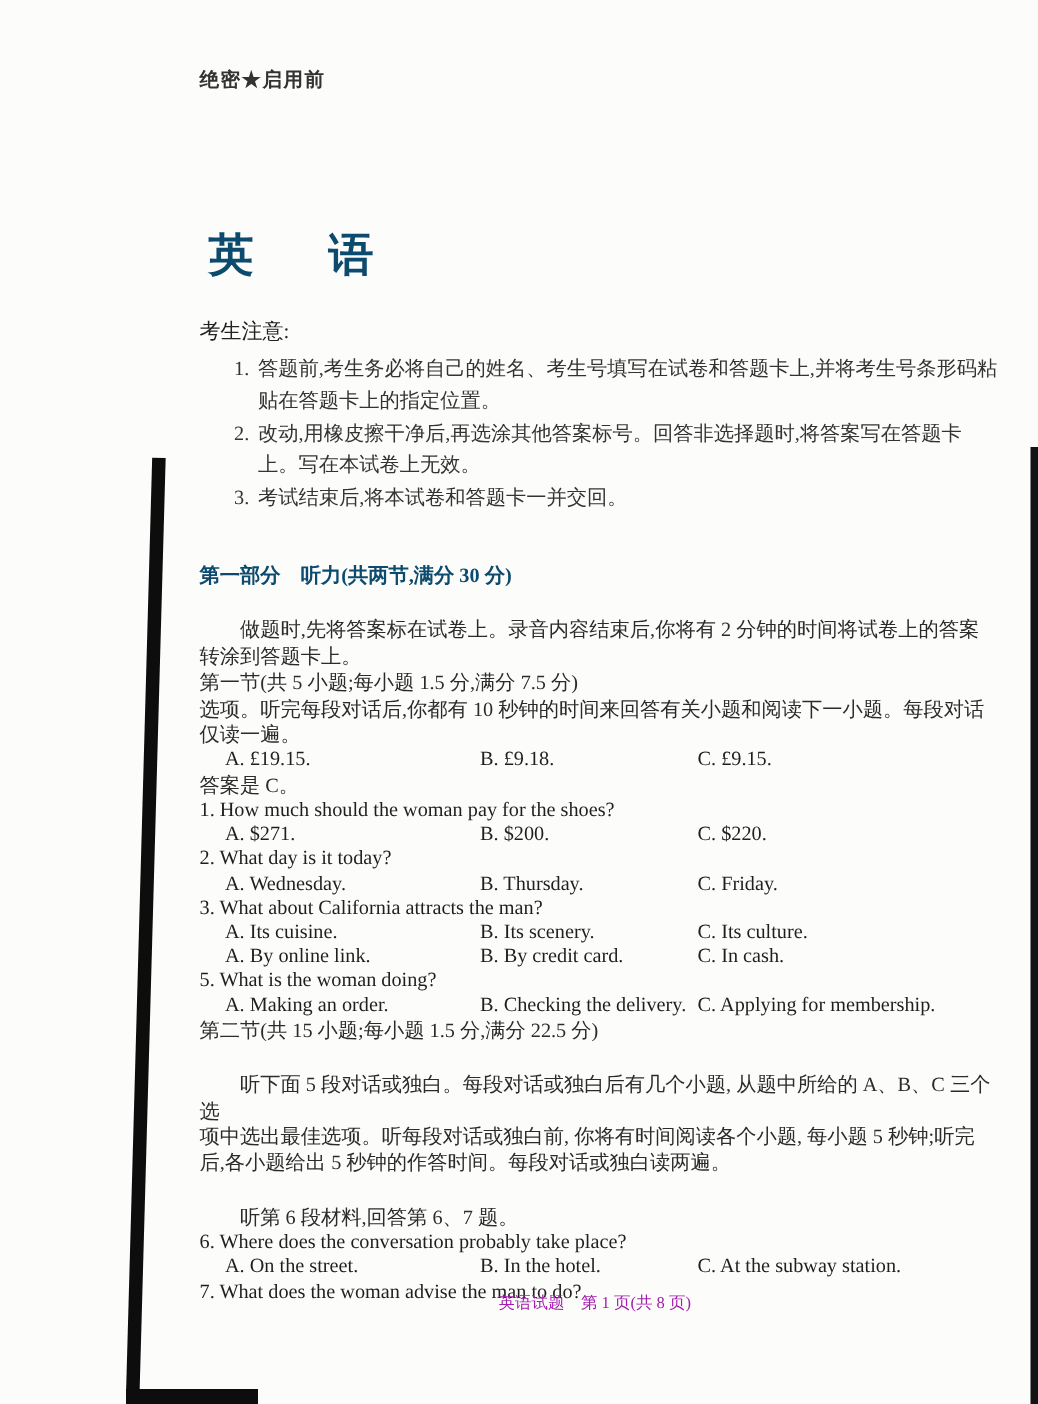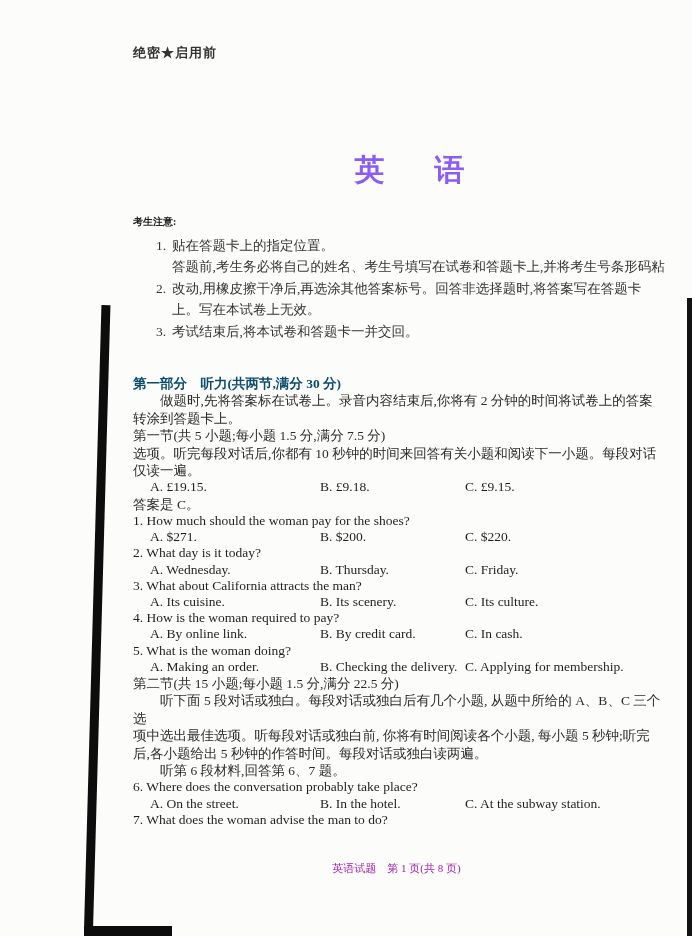--- a/index.html
+++ b/index.html
@@ -16,36 +16,36 @@
   .edge-left{
     position:absolute;left:84px;top:305px;width:9px;height:625px;
     background:#0d0d0d;transform-origin:bottom center;transform:rotate(1.6deg);
   }
   .edge-right{position:absolute;left:687px;top:298px;width:5px;height:638px;background:#131313;}
   .edge-bottom{position:absolute;left:84px;top:926px;width:88px;height:10px;background:#0d0d0d;}
 
   
   .secrecy{position:absolute;left:133px;top:44px;font-size:13px;font-weight:bold;letter-spacing:1px;color:#333;}
   .title{
-    position:absolute;left:146px;top:150px;width:527px;
-    text-align:center;font-size:30px;font-weight:bold;color:#8b5cf6;
+    position:absolute;left:129px;top:150px;width:527px;
+    text-align:left;font-size:30px;font-weight:bold;color:#0c4a6e;
     letter-spacing:10px;text-indent:10px;
   }
 
   
   .notice{position:absolute;left:133px;top:211px;width:532px;font-size:13.5px;line-height:21.6px;color:#333;}
-  .notice-heading{font-weight:bold;font-size:10px;margin-bottom:2px;color:#222;}
+  .notice-heading{font-weight:normal;font-size:14px;margin-bottom:2px;color:#222;}
   .notice-item{position:relative;padding-left:39px;}
   .notice-num{position:absolute;left:23px;}
 
   
   .body{position:absolute;left:133px;top:375px;width:530px;}
   .cn{font-size:13.5px;line-height:17.4px;color:#2b2b2b;}
   .cn-bold{font-weight:bold;color:#0c4a6e;}
-  .ind{text-indent:27px;}
+  .ind{text-indent:27px;margin-top:19px;}
   .en{font-size:13.5px;line-height:16.2px;color:#1f1f1f;}
   .opts{position:relative;height:16.2px;font-size:13.5px;line-height:16.2px;color:#1f1f1f;}
   .oA{position:absolute;left:17px;white-space:nowrap;}
   .oB{position:absolute;left:187px;white-space:nowrap;}
   .oC{position:absolute;left:332px;white-space:nowrap;}
 
   
   .footer{position:absolute;left:133px;top:861px;width:527px;text-align:center;font-size:11px;color:#a21caf;}
 </style>
 </head>
@@ -58,22 +58,22 @@
   <div class="edge-bottom"></div>
 
   <div class="secrecy">绝密★启用前</div>
   <div class="title">英　语</div>
 
   <div class="notice">
     <div class="notice-heading">考生注意:</div>
 
     <div class="notice-item">
       <span class="notice-num">1.</span>
+      <div>答题前,考生务必将自己的姓名、考生号填写在试卷和答题卡上,并将考生号条形码粘</div>
       <div>贴在答题卡上的指定位置。</div>
-      <div>答题前,考生务必将自己的姓名、考生号填写在试卷和答题卡上,并将考生号条形码粘</div>
     </div>
 
     <div class="notice-item">
       <span class="notice-num">2.</span>
       <div>改动,用橡皮擦干净后,再选涂其他答案标号。回答非选择题时,将答案写在答题卡</div>
       <div>上。写在本试卷上无效。</div>
     </div>
 
     <div class="notice-item">
       <span class="notice-num">3.</span>
@@ -112,21 +112,20 @@
       <span class="oC">C. Friday.</span>
     </div>
 
     <div class="en">3. What about California attracts the man?</div>
     <div class="opts">
       <span class="oA">A. Its cuisine.</span>
       <span class="oB">B. Its scenery.</span>
       <span class="oC">C. Its culture.</span>
     </div>
 
-    <div class="en">4. How is the woman required to pay?</div>
     <div class="opts">
       <span class="oA">A. By online link.</span>
       <span class="oB">B. By credit card.</span>
       <span class="oC">C. In cash.</span>
     </div>
 
     <div class="en">5. What is the woman doing?</div>
     <div class="opts">
       <span class="oA">A. Making an order.</span>
       <span class="oB">B. Checking the delivery.</span>

